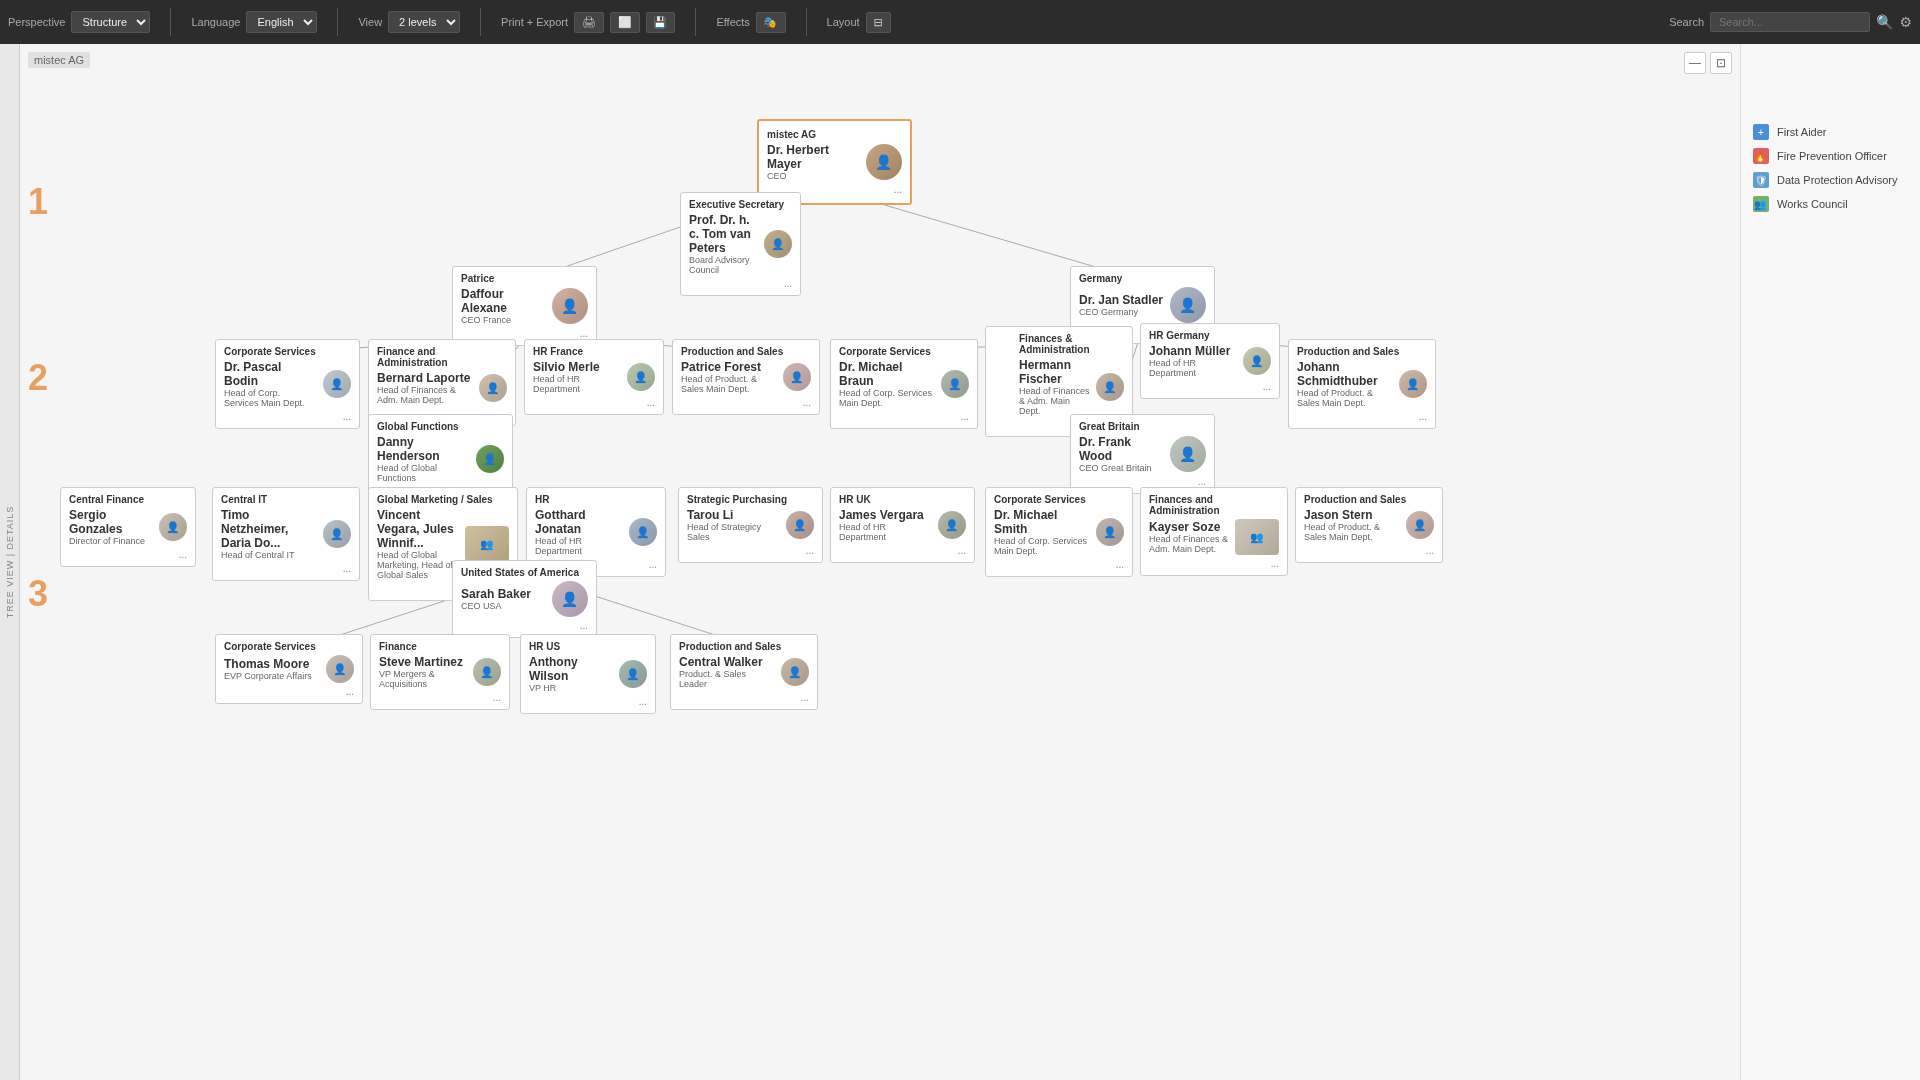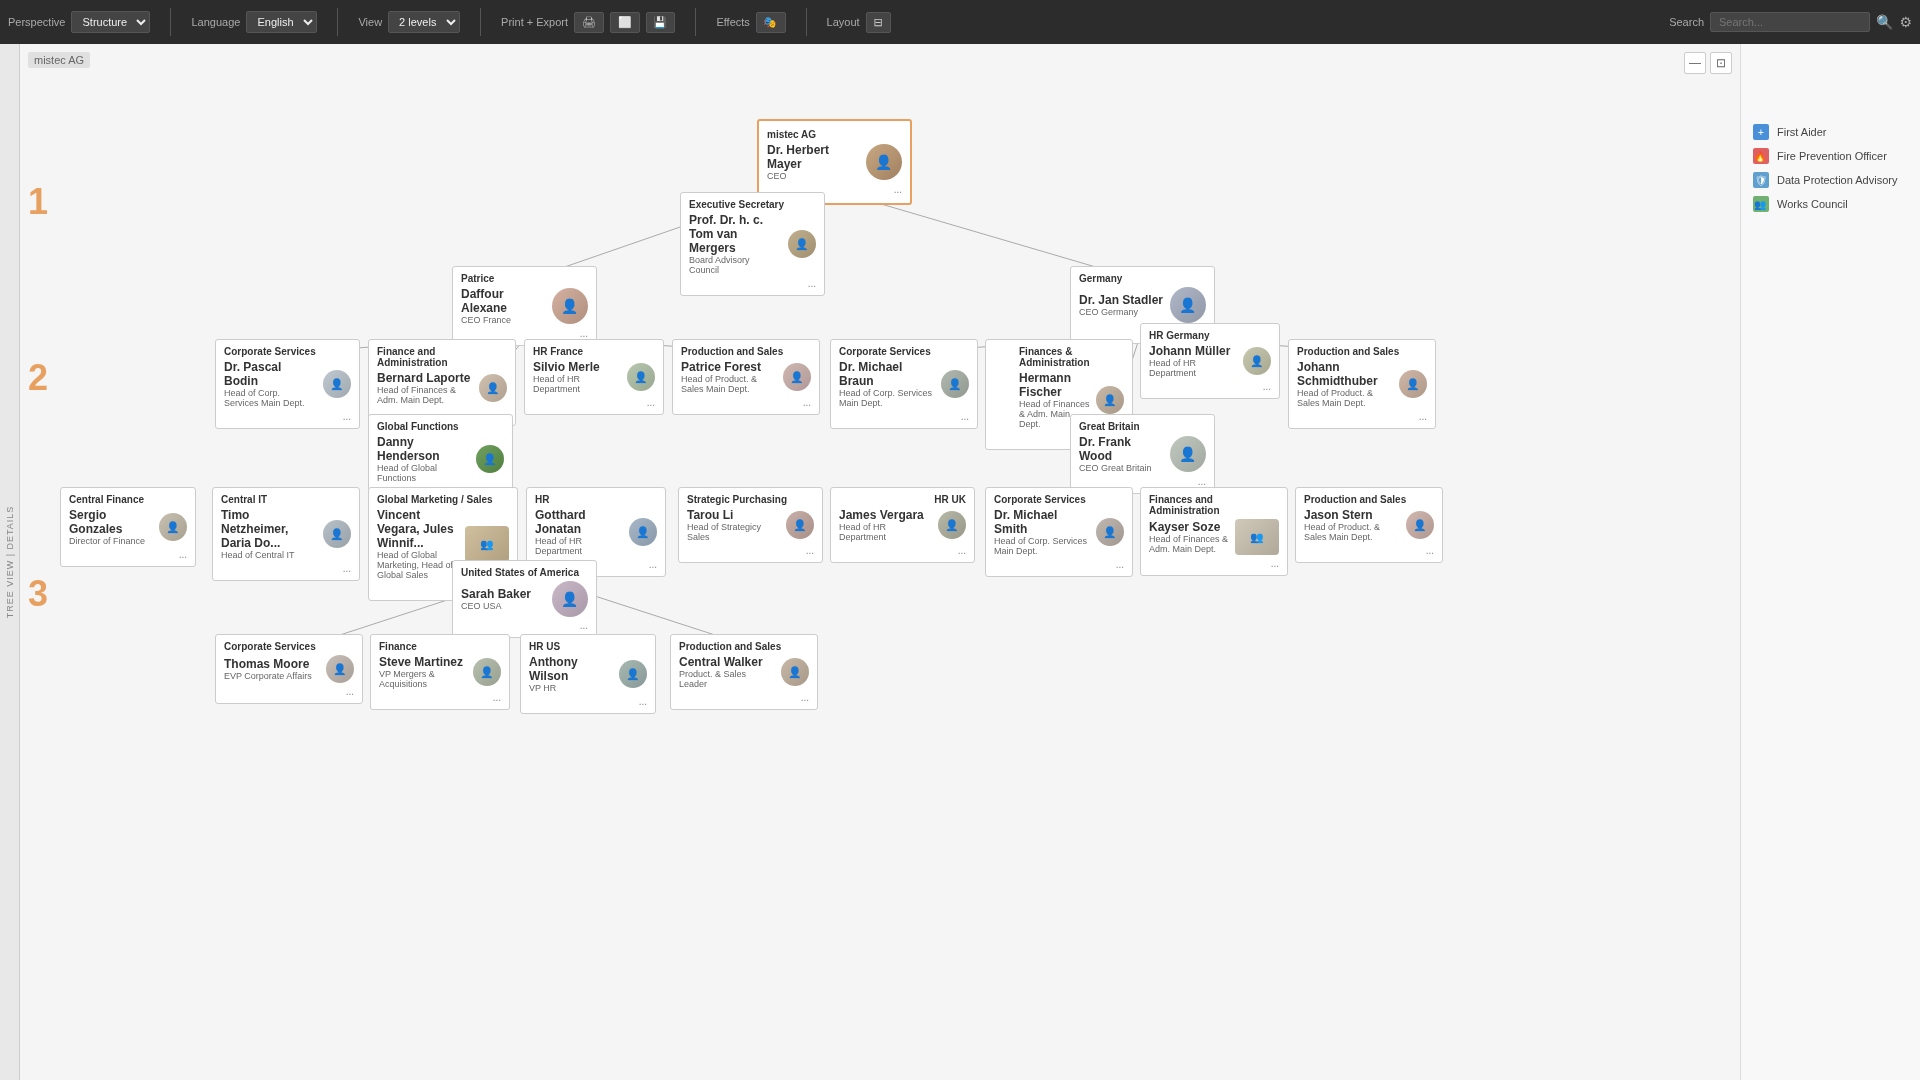--- a/index.html
+++ b/index.html
@@ -238,25 +238,25 @@
       <div class="org-node-person">
         <div class="org-node-info">
           <div class="org-node-name">Dr. Herbert Mayer</div>
           <div class="org-node-role">CEO</div>
         </div>
         <div class="avatar" style="background:linear-gradient(135deg,#c8a882,#a08060);">👤</div>
       </div>
       <div class="org-node-more">...</div>
     </div>
 
-    <div class="org-node" style="left:660px; top:148px; width:145px;">
+    <div class="org-node" style="left:660px; top:148px; width:121px;">
       <div class="org-node-title">Executive Secretary</div>
       <div class="org-node-person">
         <div class="org-node-info">
-          <div class="org-node-name">Prof. Dr. h. c. Tom van Mergers</div>
+          <div class="org-node-name">Prof. Dr. h. c. Tom van Peters</div>
           <div class="org-node-role">Board Advisory Council</div>
         </div>
         <div class="avatar-sm" style="background:linear-gradient(135deg,#c0b090,#a09070);">👤</div>
       </div>
       <div class="org-node-more">...</div>
     </div>
 
     <div class="org-node" style="left:432px; top:222px; width:145px;">
       <div class="org-node-title">Patrice</div>
       <div class="org-node-person">
@@ -346,21 +346,21 @@
       <div class="org-node-person">
         <div class="org-node-info">
           <div class="org-node-name">Dr. Michael Braun</div>
           <div class="org-node-role">Head of Corp. Services Main Dept.</div>
         </div>
         <div class="avatar-sm" style="background:linear-gradient(135deg,#b0b8b0,#909890);">👤</div>
       </div>
       <div class="org-node-more">...</div>
     </div>
 
-    <div class="org-node" style="left:965px; top:295px; width:148px;padding-left:33px;">
+    <div class="org-node" style="left:965px; top:282px; width:148px;padding-left:33px;">
       <div class="org-node-title">Finances &amp; Administration</div>
       <div class="org-node-person">
         <div class="org-node-info">
           <div class="org-node-name">Hermann Fischer</div>
           <div class="org-node-role">Head of Finances &amp; Adm. Main Dept.</div>
         </div>
         <div class="avatar-sm" style="background:linear-gradient(135deg,#c8b8a8,#a89888);">👤</div>
       </div>
       <div class="org-node-more">...</div>
     </div>
@@ -454,21 +454,21 @@
       <div class="org-node-person">
         <div class="org-node-info">
           <div class="org-node-name">Tarou Li</div>
           <div class="org-node-role">Head of Strategicy Sales</div>
         </div>
         <div class="avatar-sm" style="background:linear-gradient(135deg,#c8b0a8,#a89088);">👤</div>
       </div>
       <div class="org-node-more">...</div>
     </div>
 
-    <div class="org-node" style="left:810px; top:443px; width:145px;align-items:flex-end;">
+    <div class="org-node" style="left:810px; top:443px; width:145px;">
       <div class="org-node-title">HR UK</div>
       <div class="org-node-person">
         <div class="org-node-info">
           <div class="org-node-name">James Vergara</div>
           <div class="org-node-role">Head of HR Department</div>
         </div>
         <div class="avatar-sm" style="background:linear-gradient(135deg,#b8b8a8,#989888);">👤</div>
       </div>
       <div class="org-node-more">...</div>
     </div>

